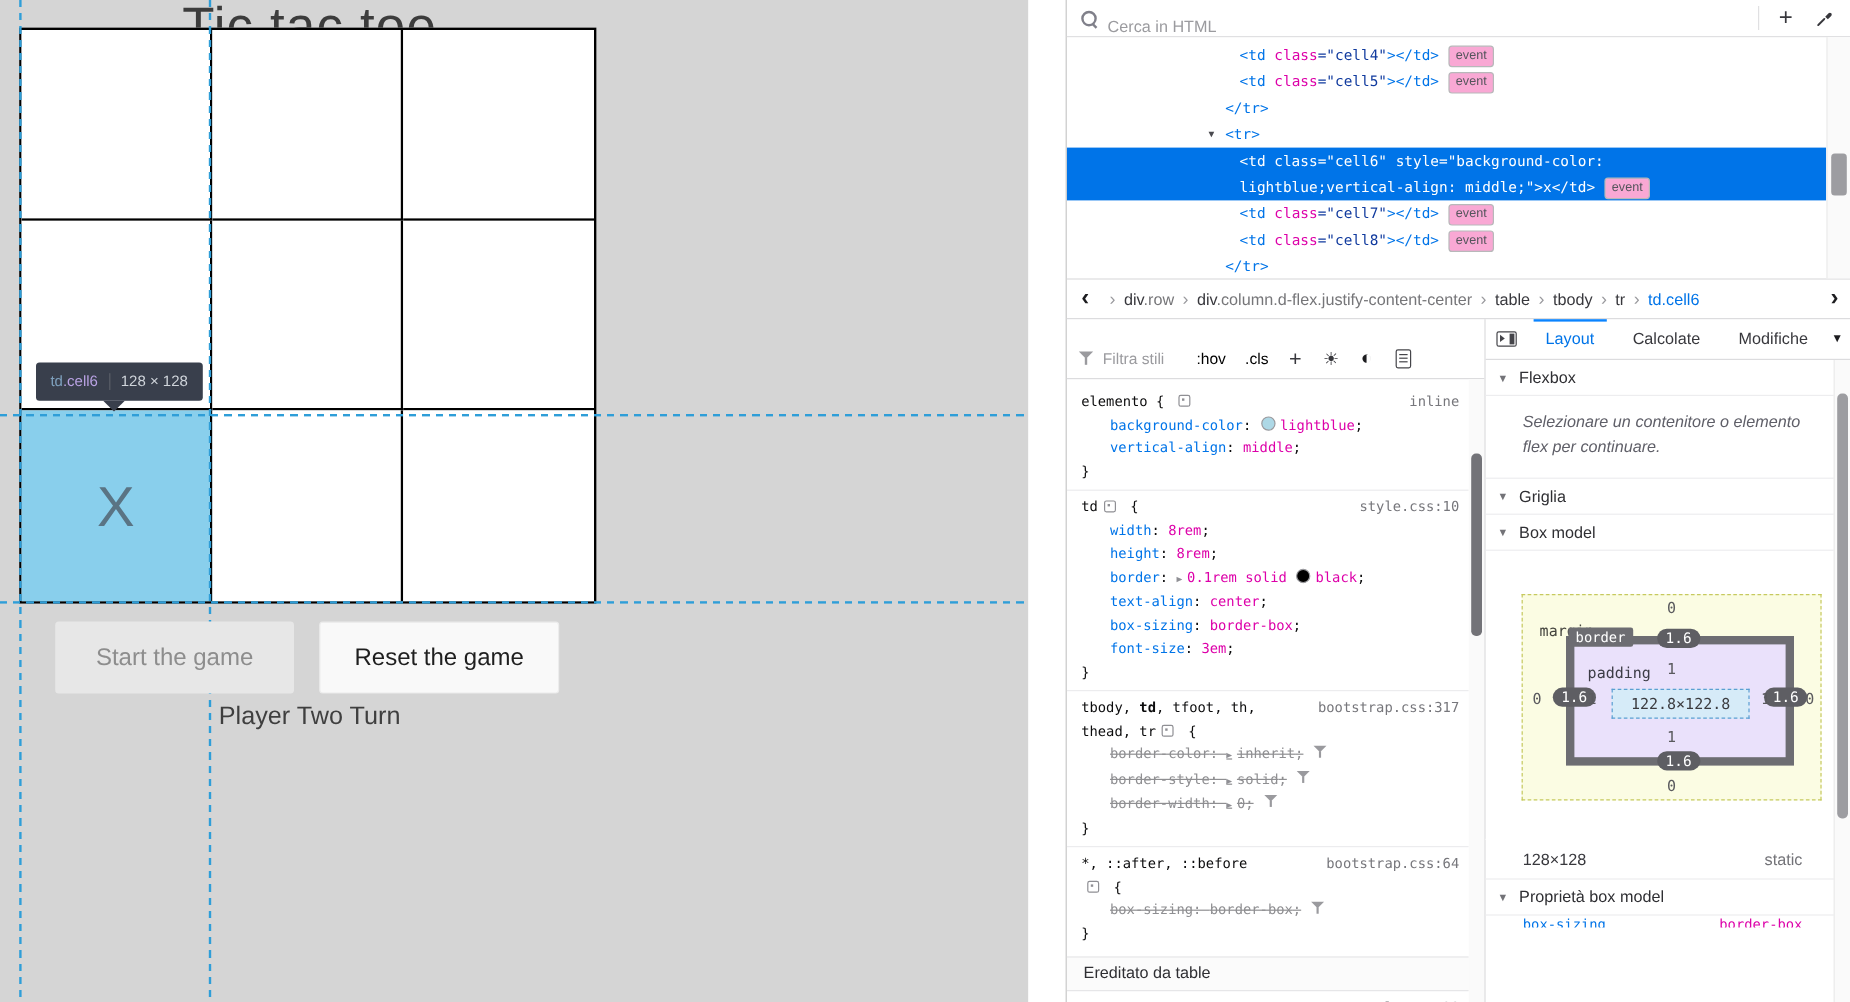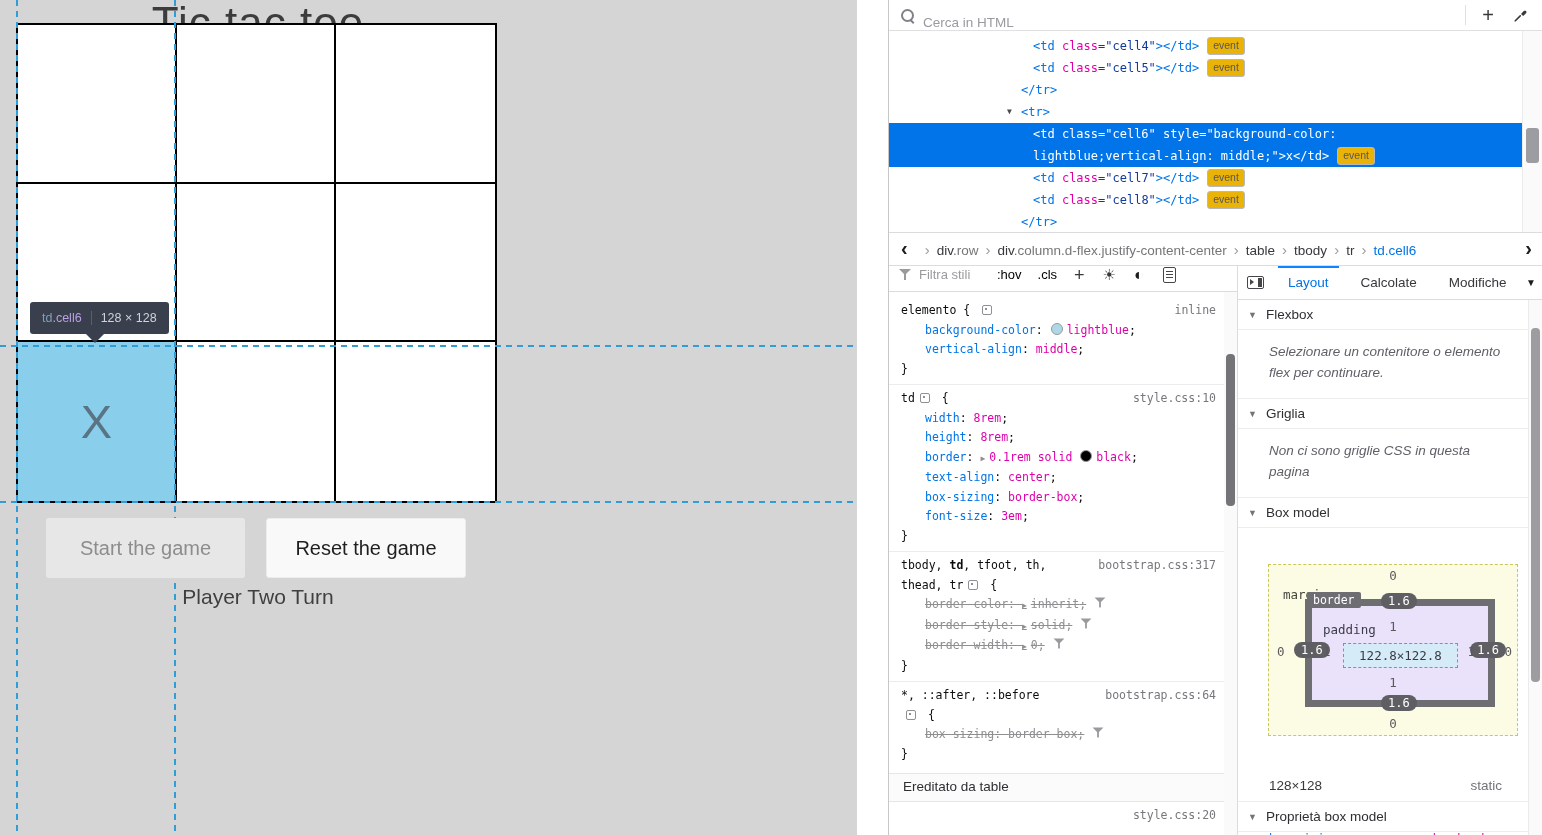--- a/index.html
+++ b/index.html
@@ -53,37 +53,37 @@
   #markup-search .ph{color:#9b9b9f;font-size:13.5px;margin-left:9px;flex:1;margin-top:14px;}
   .tb-divider{width:1px;height:20px;background:#e0e0e2;margin:0 4px;}
   .icon-plus{font-size:20px;font-weight:300;color:#38383d;padding:0 12px;line-height:1;}
   .icon-picker{padding:0 14px 0 6px;display:flex;}
   #markup-lines{position:absolute;left:0;top:31px;right:20px;bottom:0;overflow:hidden;
       font-family:"DejaVu Sans Mono",monospace;font-size:12px;padding-top:4px;}
   .mline{height:22px;line-height:22px;white-space:nowrap;color:#0074e8;position:relative;}
   .tok-b{color:#0074e8;} .tok-m{color:#dd00a9;} .tok-n{color:#103a9e;}
   .twisty{position:absolute;margin-left:-14px;color:#4a4a4f;font-size:8px;top:0;}
   .evt{display:inline-block;margin-left:8px;padding:0 5px;height:16px;line-height:15px;border:1px solid #b8b8ba;
-      border-radius:3px;background:#eab308;color:#55555c;font-size:10.5px;font-family:"Liberation Sans",sans-serif;vertical-align:1px;}
+      border-radius:3px;background:#f9a8d4;color:#55555c;font-size:10.5px;font-family:"Liberation Sans",sans-serif;vertical-align:1px;}
   .mline.selblock{height:44px;background:#0074e8;color:#fff;}
   .mline.selblock .selline{height:22px;line-height:22px;color:#fff;}
   #markup-scroll{position:absolute;right:0;top:31px;width:20px;bottom:0;background:#fafafa;border-left:1px solid #ebebeb;box-sizing:border-box;}
   #markup-thumb{position:absolute;left:3px;width:13px;top:97px;height:35px;background:#9d9da1;border-radius:3px;}
 
   
   #breadcrumb-bar{position:absolute;left:0;top:233px;width:653px;height:33px;border-bottom:1px solid #dcdcde;
       box-sizing:border-box;display:flex;align-items:center;font-size:13.5px;overflow:hidden;}
   .bc-back{font-size:20px;font-weight:700;color:#1c1c1f;padding:0 10px 2px 12px;}
   .bc-fwd{margin-left:auto;font-size:20px;font-weight:700;color:#1c1c1f;padding:0 10px 2px 6px;}
   .bc-sep{color:#9a9a9e;font-size:15px;padding:0 7px 2px;}
   .bc-item{white-space:nowrap;} .bc-item .t{color:#38383d;} .bc-item .c{color:#767679;}
   .bc-item.sel .t,.bc-item.sel .c{color:#0074e8;}
 
   
-  #styles-panel{position:absolute;left:0;top:258px;width:348px;bottom:0;}
+  #styles-panel{position:absolute;left:0;top:282px;width:348px;bottom:0;}
   #rules-toolbar{position:absolute;left:0;top:0;right:0;height:34px;border-bottom:1px solid #dcdcde;
       box-sizing:border-box;display:flex;align-items:center;}
   .icon-funnel{position:relative;width:12px;height:11px;display:inline-block;}
   .icon-funnel::before{content:"";position:absolute;left:0;top:0;border-left:6px solid transparent;
       border-right:6px solid transparent;border-top:6px solid #9a9a9e;}
   .icon-funnel::after{content:"";position:absolute;left:5px;top:5px;width:2px;height:6px;background:#9a9a9e;}
   #rules-toolbar .icon-funnel{margin-left:10px;}
   #rules-toolbar .ph{color:#9b9b9f;font-size:13px;margin-left:8px;width:70px;}
   .tb-btn{font-size:13px;color:#000000;padding:0 8px;}
   #rules-toolbar .icon-plus{padding:0 9px;font-size:18px;}
@@ -289,21 +289,20 @@
     <div class="lp-sec-header">
       <span class="arr">▼</span>
       <span class="lbl">Flexbox</span>
     </div>
     <div class="lp-empty">Selezionare un contenitore o elemento flex per continuare.</div>
 
     <div class="lp-sec-header">
       <span class="arr">▼</span>
       <span class="lbl">Griglia</span>
     </div>
-    <div class="lp-empty">Non ci sono griglie CSS in questa pagina</div>
 
     <div class="lp-sec-header">
       <span class="arr">▼</span>
       <span class="lbl">Box model</span>
     </div>
 
     <div id="bm-area">
       <div id="bm-margin">
         <div id="bm-border"></div>
         <div id="bm-padding"></div>

